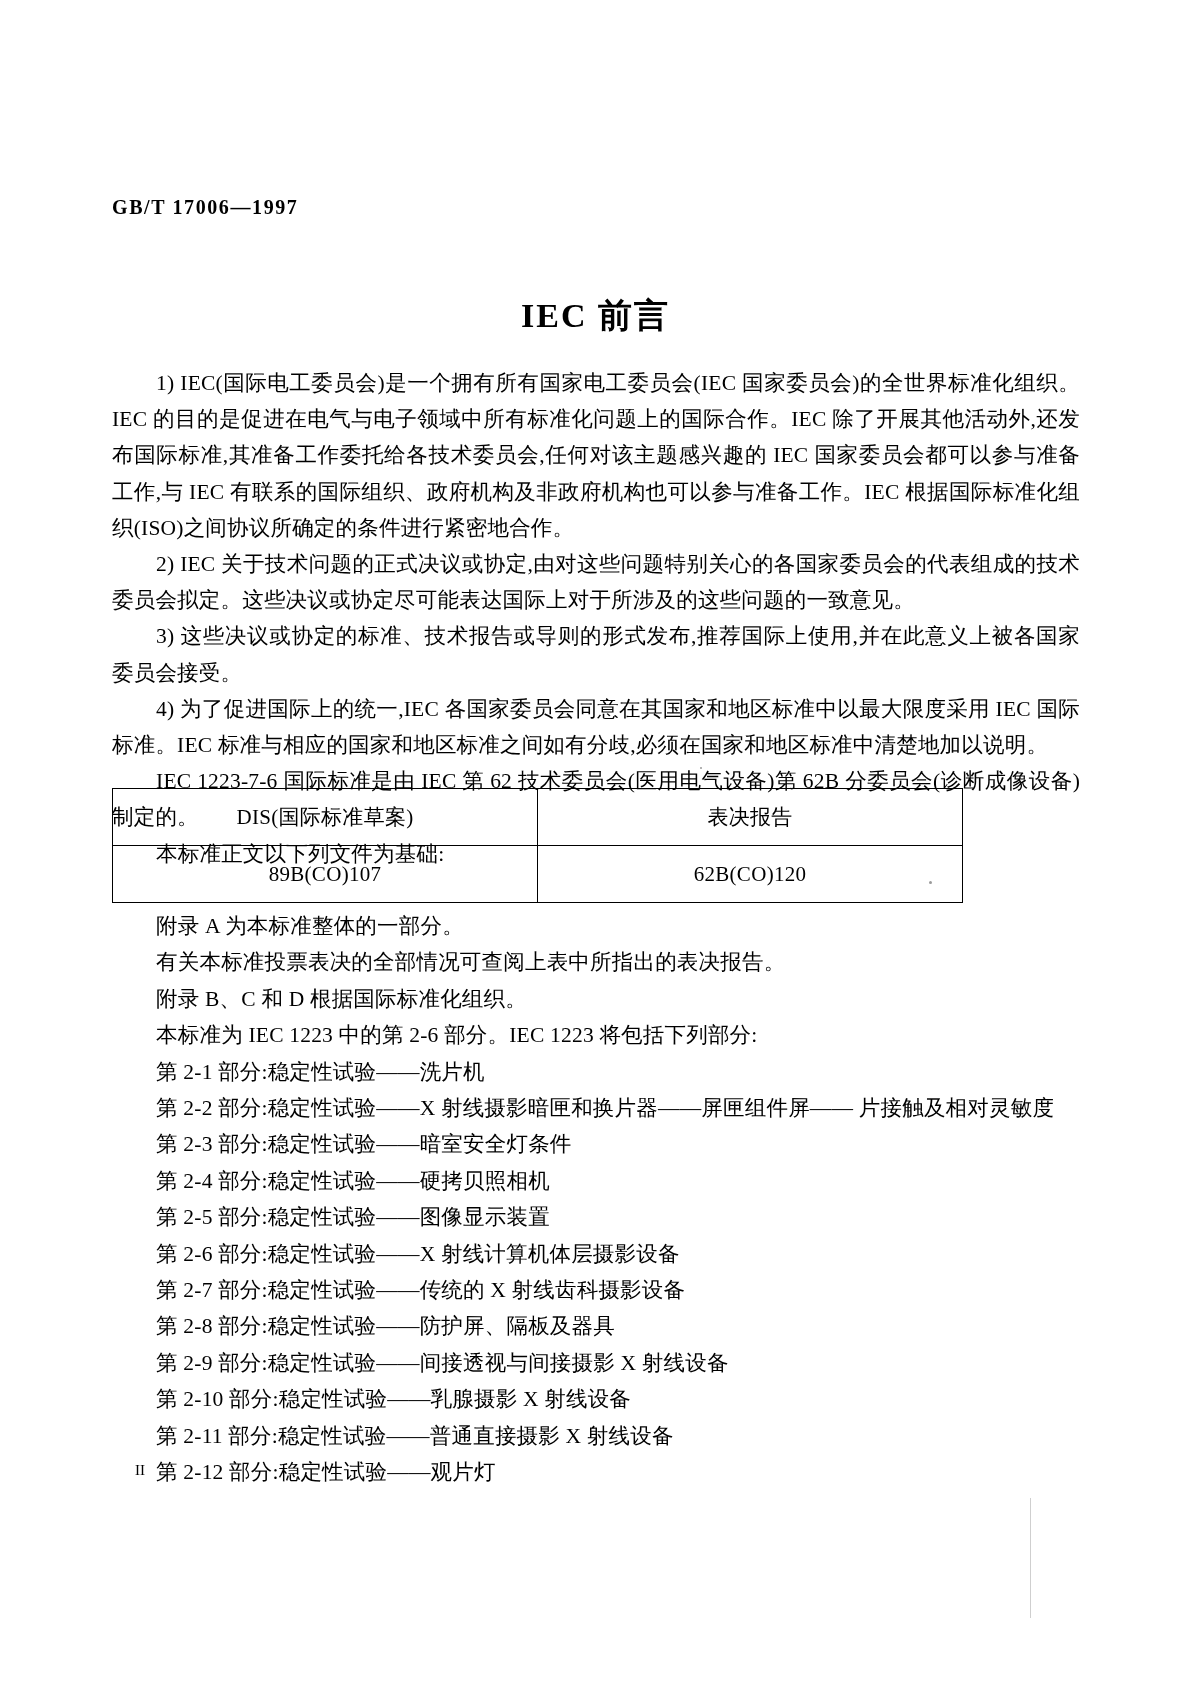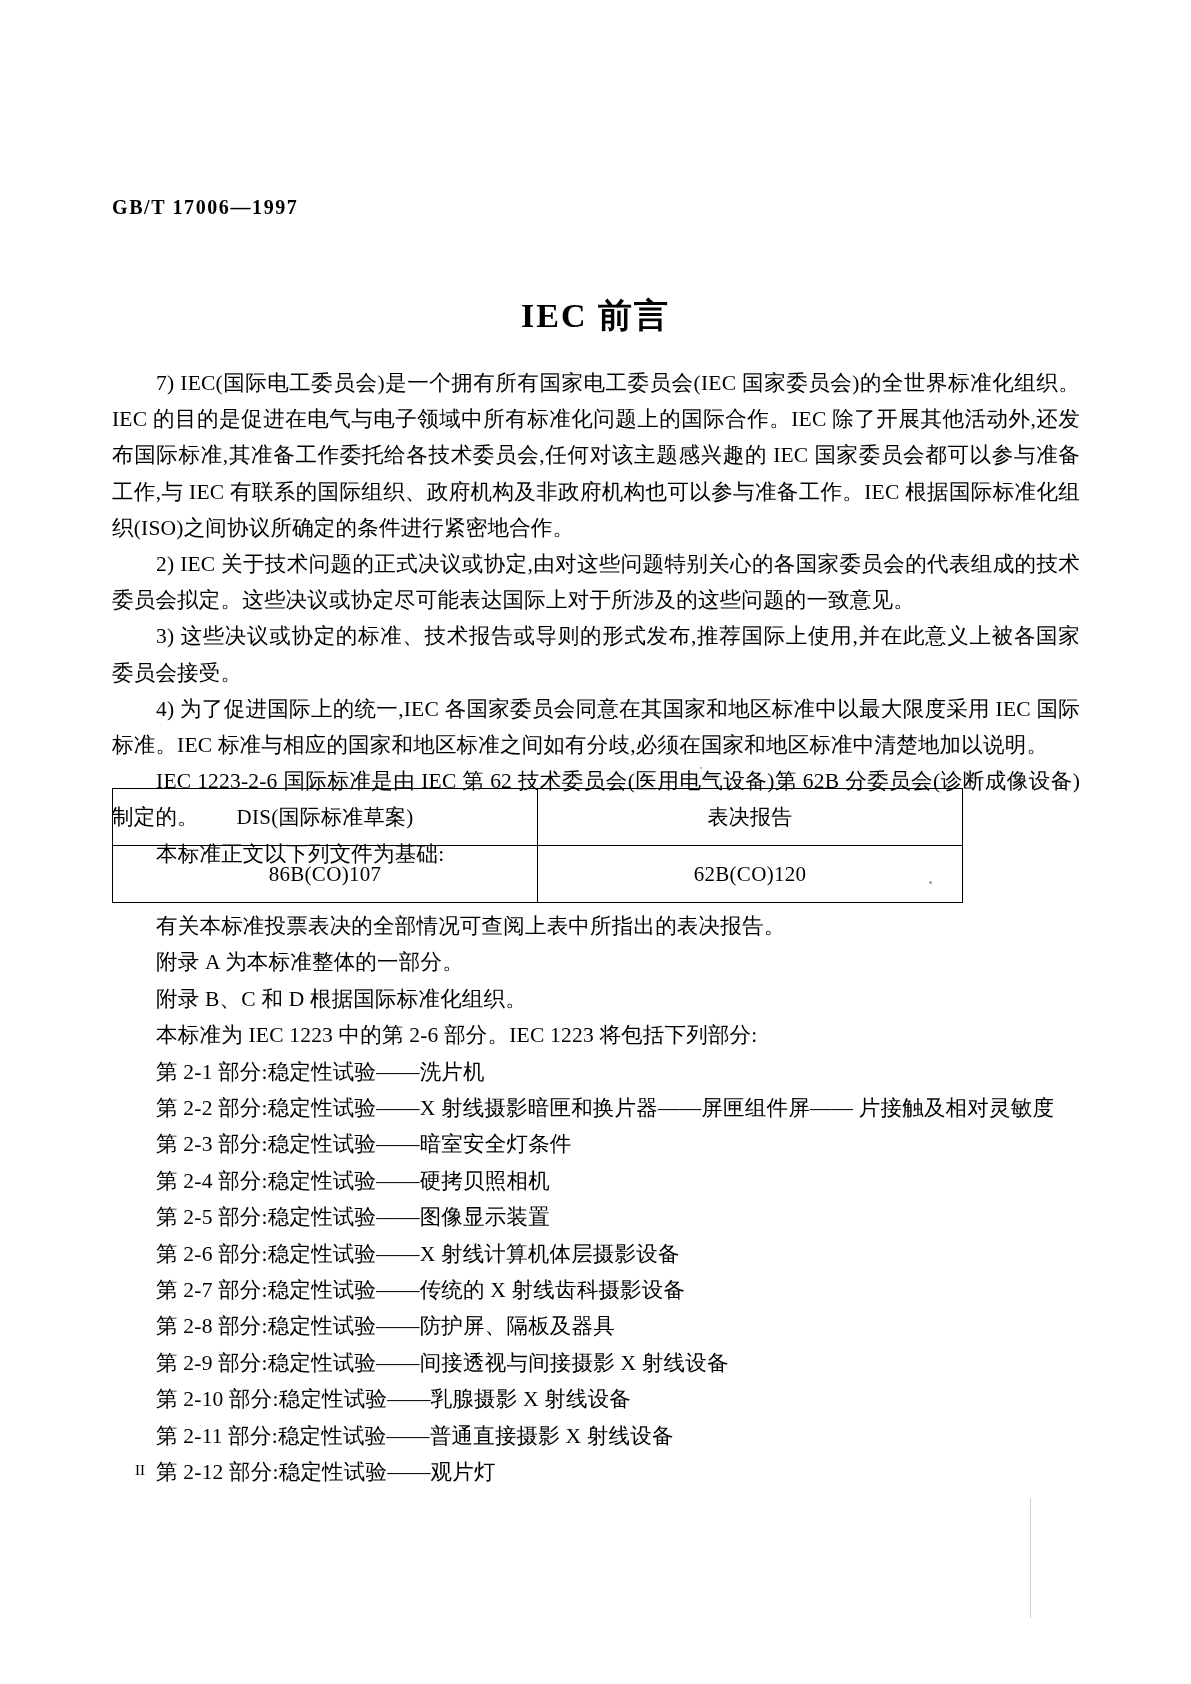--- a/index.html
+++ b/index.html
@@ -125,44 +125,44 @@
 </head>
 <body>
 
 <div class="page">
 
   <div class="doc-header">GB/T 17006—1997</div>
 
   <div class="doc-title">IEC 前言</div>
 
   <div class="body-block">
-    <p class="para indent">7) IEC(国际电工委员会)是一个拥有所有国家电工委员会(IEC 国家委员会)的全世界标准化组织。IEC 的目的是促进在电气与电子领域中所有标准化问题上的国际合作。IEC 除了开展其他活动外,还发布国际标准,其准备工作委托给各技术委员会,任何对该主题感兴趣的 IEC 国家委员会都可以参与准备工作,与 IEC 有联系的国际组织、政府机构及非政府机构也可以参与准备工作。IEC 根据国际标准化组织(ISO)之间协议所确定的条件进行紧密地合作。</p>
+    <p class="para indent">1) IEC(国际电工委员会)是一个拥有所有国家电工委员会(IEC 国家委员会)的全世界标准化组织。IEC 的目的是促进在电气与电子领域中所有标准化问题上的国际合作。IEC 除了开展其他活动外,还发布国际标准,其准备工作委托给各技术委员会,任何对该主题感兴趣的 IEC 国家委员会都可以参与准备工作,与 IEC 有联系的国际组织、政府机构及非政府机构也可以参与准备工作。IEC 根据国际标准化组织(ISO)之间协议所确定的条件进行紧密地合作。</p>
     <p class="para indent">2) IEC 关于技术问题的正式决议或协定,由对这些问题特别关心的各国家委员会的代表组成的技术委员会拟定。这些决议或协定尽可能表达国际上对于所涉及的这些问题的一致意见。</p>
     <p class="para indent">3) 这些决议或协定的标准、技术报告或导则的形式发布,推荐国际上使用,并在此意义上被各国家委员会接受。</p>
     <p class="para indent">4) 为了促进国际上的统一,IEC 各国家委员会同意在其国家和地区标准中以最大限度采用 IEC 国际标准。IEC 标准与相应的国家和地区标准之间如有分歧,必须在国家和地区标准中清楚地加以说明。</p>
-    <p class="para indent">IEC 1223-2-6 国际标准是由 IEC 第 62 技术委员会(医用电气设备)第 62B 分委员会(诊断成像设备)制定的。</p>
+    <p class="para indent">IEC 1223-7-6 国际标准是由 IEC 第 62 技术委员会(医用电气设备)第 62B 分委员会(诊断成像设备)制定的。</p>
     <p class="para indent">本标准正文以下列文件为基础:</p>
   </div>
 
   <table class="basis-table">
     <tbody>
       <tr>
         <td class="col-left">DIS(国际标准草案)</td>
         <td class="col-right">表决报告</td>
       </tr>
       <tr>
-        <td class="col-left">86B(CO)107</td>
+        <td class="col-left">89B(CO)107</td>
         <td class="col-right">62B(CO)120</td>
       </tr>
     </tbody>
   </table>
 
   <div class="list-block">
+    <p class="list-line">附录 A 为本标准整体的一部分。</p>
     <p class="list-line">有关本标准投票表决的全部情况可查阅上表中所指出的表决报告。</p>
-    <p class="list-line">附录 A 为本标准整体的一部分。</p>
     <p class="list-line">附录 B、C 和 D 根据国际标准化组织。</p>
     <p class="list-line">本标准为 IEC 1223 中的第 2-6 部分。IEC 1223 将包括下列部分:</p>
 
     <p class="list-line">第 2-1 部分:稳定性试验——洗片机</p>
     <p class="list-line">第 2-2 部分:稳定性试验——X 射线摄影暗匣和换片器——屏匣组件屏—— 片接触及相对灵敏度</p>
     <p class="list-line">第 2-3 部分:稳定性试验——暗室安全灯条件</p>
     <p class="list-line">第 2-4 部分:稳定性试验——硬拷贝照相机</p>
     <p class="list-line">第 2-5 部分:稳定性试验——图像显示装置</p>
     <p class="list-line">第 2-6 部分:稳定性试验——X 射线计算机体层摄影设备</p>
     <p class="list-line">第 2-7 部分:稳定性试验——传统的 X 射线齿科摄影设备</p>

